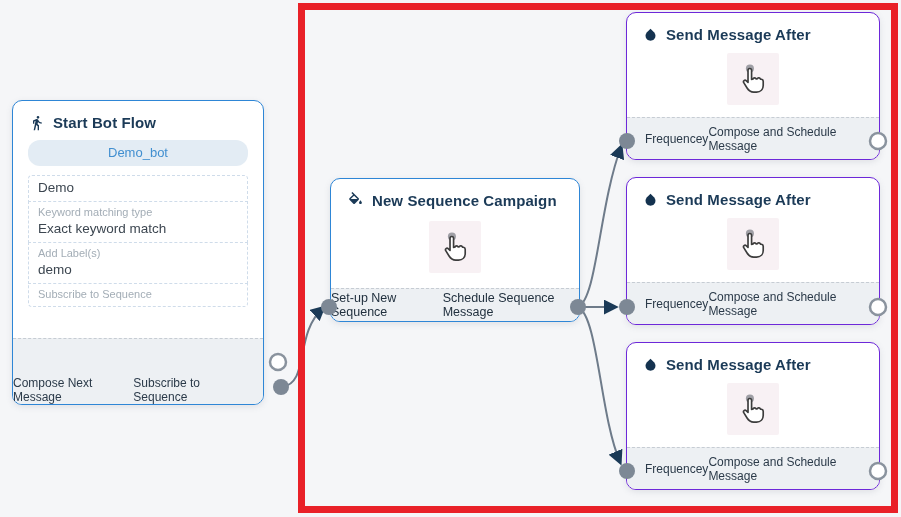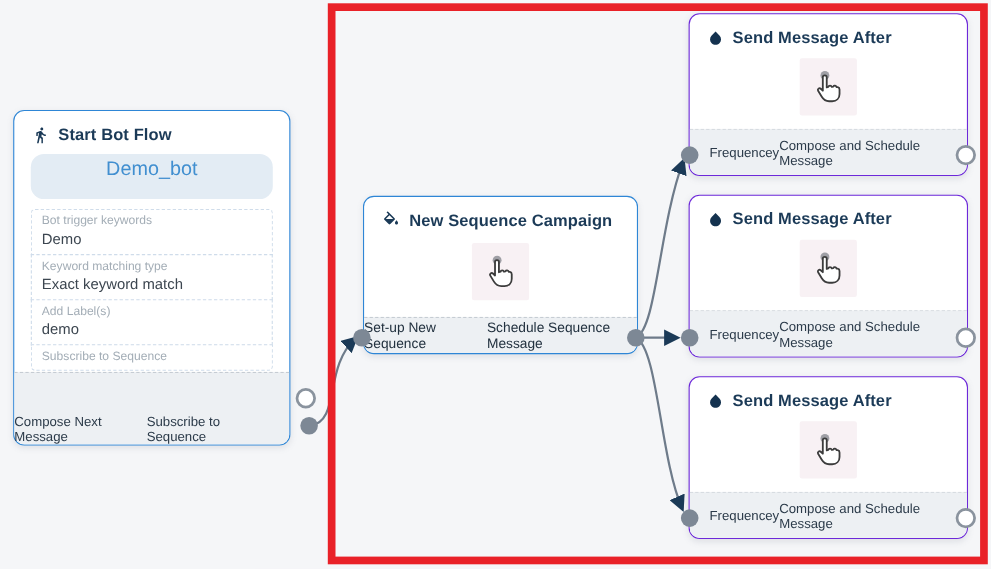--- a/index.html
+++ b/index.html
@@ -16,22 +16,22 @@
         box-shadow:0 2px 6px rgba(110,120,135,.16);}
   .node-blue{border:1.5px solid #2e86d6;}
   .node-plain{border:1px solid #6d28d9;}
   .node-header{display:flex;align-items:center;gap:8px;padding:13px 16px 6px 16px;}
   .node-title{font-size:15px;font-weight:bold;color:#1b3a57;letter-spacing:.1px;}
   .node-footer{position:absolute;left:0;right:0;bottom:0;background:#edf0f3;
                border-top:1px dashed #c6ccd3;border-radius:0 0 9px 9px;box-sizing:border-box;}
 
   
   .node-start{left:12px;top:100px;width:252px;height:305px;z-index:2;}
-  .botname{margin:3px 15px 10px 15px;height:41px;line-height:26px;text-align:center;
-           background:#e3ecf4;color:#418fd0;font-size:18px;border-radius:12px;}
+  .botname{margin:3px 15px 10px 15px;height:26px;line-height:26px;text-align:center;
+           background:#e3ecf4;color:#418fd0;font-size:13px;border-radius:12px;}
   .fields{margin:0 15px;}
   .field{border:1px dashed #cfdcea;margin-top:-1px;padding:3px 9px 4px 9px;background:#fff;}
   .field:first-child{border-radius:4px 4px 0 0;}
   .field:last-child{border-radius:0 0 4px 4px;}
   .field-label{display:block;font-size:11px;color:#a3adb6;line-height:15px;}
   .field-value{display:block;font-size:13.5px;color:#3c4650;line-height:18px;}
   .start-footer{height:66px;display:flex;flex-direction:row;justify-content:space-evenly;
                 align-items:flex-end;padding-right:16px;}
   .port-label{font-size:12px;color:#2b3a49;}
 
@@ -72,21 +72,20 @@
       <span class="hdr-icon">
         <svg width="16" height="16" viewBox="0 0 24 24" fill="#1b3a57">
           <path d="M13.5 5.5c1.1 0 2-.9 2-2s-.9-2-2-2-2 .9-2 2 .9 2 2 2zM9.8 8.9L7 23h2.1l1.8-8 2.1 2v6h2v-7.5l-2.1-2 .6-3C14.8 12 16.8 13 19 13v-2c-1.9 0-3.5-1-4.3-2.4l-1-1.6c-.4-.6-1-1-1.7-1-.3 0-.5.1-.8.1L6 8.3V13h2V9.6l1.8-.7"></path>
         </svg>
       </span>
       <span class="node-title">Start Bot Flow</span>
     </div>
     <div class="botname">Demo_bot</div>
     <div class="fields">
       <div class="field">
-        <span class="field-label">Bot trigger keywords</span>
         <span class="field-value">Demo</span>
       </div>
       <div class="field">
         <span class="field-label">Keyword matching type</span>
         <span class="field-value">Exact keyword match</span>
       </div>
       <div class="field">
         <span class="field-label">Add Label(s)</span>
         <span class="field-value">demo</span>
       </div>

